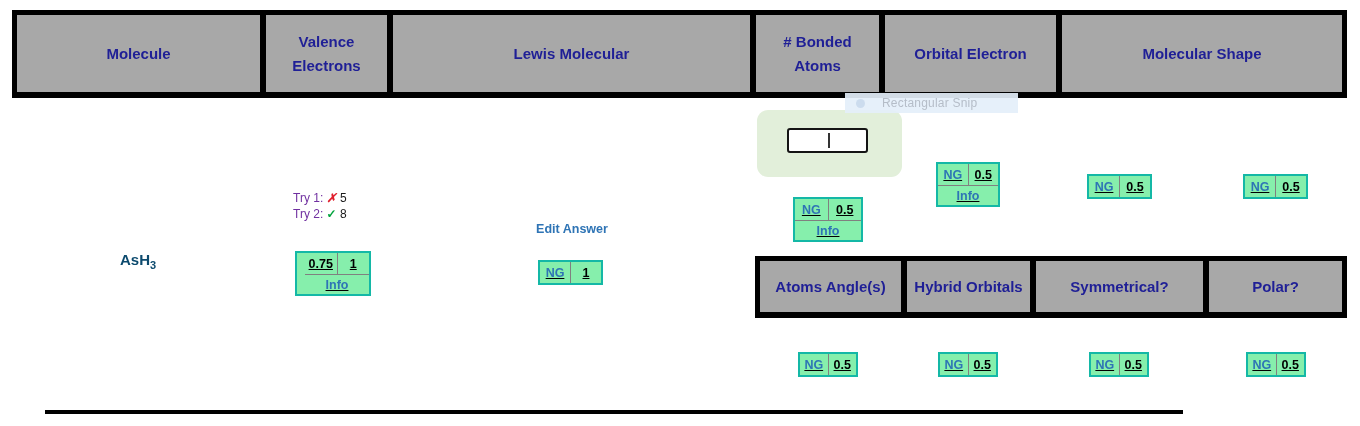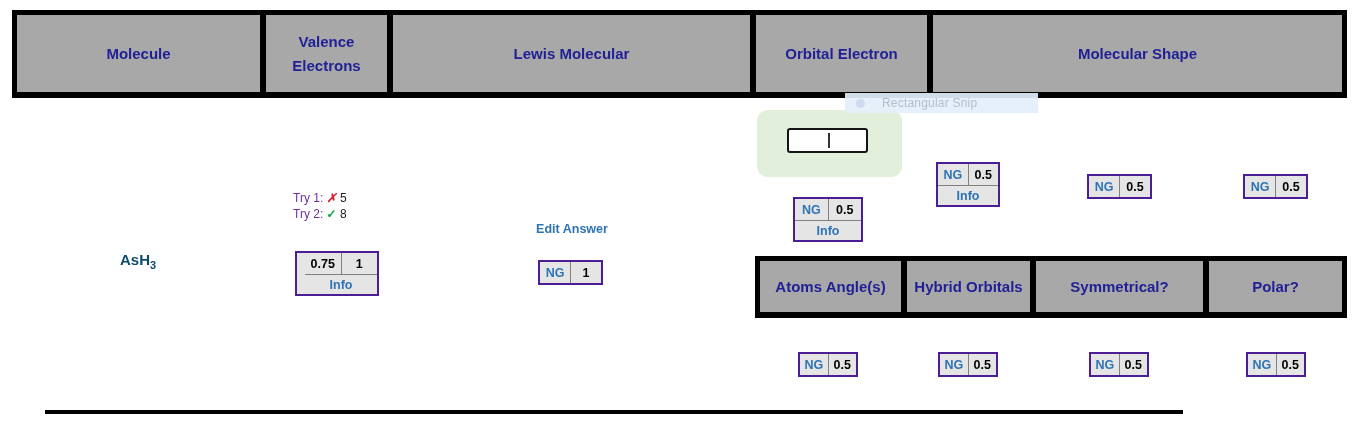--- a/index.html
+++ b/index.html
@@ -15,42 +15,42 @@
   }
   .hdr1 { left: 12px; top: 10px; width: 1335px; height: 88px; }
   .hdr2 { left: 755px; top: 256px; width: 592px; height: 62px; }
   .hcell {
     background: #a8a8a8; display: flex; align-items: center; justify-content: center;
     text-align: center; color: #1f1f96; font-weight: bold; font-size: 15px;
     line-height: 1.55; padding: 0 4px;
   }
   
   .snip-tooltip {
-    position: absolute; left: 845px; top: 93px; width: 193px; height: 20px;
+    position: absolute; left: 845px; top: 93px; width: 173px; height: 20px;
     background: rgba(228,239,250,0.92); display: flex; align-items: center; z-index: 6;
   }
   .snip-dot {
     width: 9px; height: 9px; border-radius: 50%; background: #ccdcee; margin-left: 11px;
   }
   .snip-text { color: #b5bdc8; font-size: 12px; margin-left: 17px; letter-spacing: 0.2px; }
   
   .highlight-green {
     position: absolute; left: 757px; top: 110px; width: 145px; height: 67px;
     background: #e2efda; border-radius: 11px; z-index: 2;
   }
   .answer-input {
     position: absolute; left: 30px; top: 18px; width: 81px; height: 25px;
     background: #fff; border: 2px solid #141414; border-radius: 3px;
   }
   .caret {
     position: absolute; left: 50%; top: 3px; width: 2px; height: 15px; background: #333;
   }
   
   .score-box {
-    position: absolute; background: #e5e5e5; border: 2px solid #4c1d95; z-index: 3;
+    position: absolute; background: #86efac; border: 2px solid #14b8a6; z-index: 3; text-decoration: underline;
   }
   .score-top { display: flex; height: 21px; }
   .score-grade, .score-points {
     flex: 1; display: flex; align-items: center; justify-content: center;
     font-weight: bold; font-size: 12.5px;
   }
   .score-grade { color: #2e74b5; border-right: 1px solid #808080; }
   .score-grade.dark { color: #000; }
   .score-points { color: #000; }
   .score-info {
@@ -86,20 +86,23 @@
   <div class="hdr hdr1">
     <div class="hcell" style="flex:0 0 243px">
         <span>Molecule</span>
       </div>
     <div class="hcell" style="flex:0 0 121px">
         <span>Valence Electrons</span>
       </div>
     <div class="hcell" style="flex:0 0 357px">
         <span>Lewis Molecular</span>
       </div>
+    <div class="hcell" style="flex:0 0 123px">
+        <span># Bonded Atoms</span>
+      </div>
     <div class="hcell" style="flex:0 0 171px">
         <span>Orbital Electron</span>
       </div>
     <div class="hcell" style="flex:1">
         <span>Molecular Shape</span>
       </div>
   </div>
 
   <div class="snip-tooltip">
     <span class="snip-dot"></span>
@@ -121,21 +124,21 @@
     </div>
     <div>
       <span class="try-label">Try 2:</span>
       <span class="mark-check">✓</span>
       <span class="try-value">8</span>
     </div>
   </div>
 
   <div class="molecule-label"><span>AsH</span><sub>3</sub></div>
 
-  <div class="score-box" style="left:295px; top:251px; width:84px;padding-left:8px;">
+  <div class="score-box" style="left:295px; top:251px; width:76px;padding-left:8px;">
     <div class="score-top">
       <div class="score-grade dark">0.75</div>
       <div class="score-points">1</div>
     </div>
     <div class="score-info">Info</div>
   </div>
 
   <div class="edit-answer">Edit Answer</div>
 
   <div class="score-box" style="left:538px; top:260px; width:65px;">

